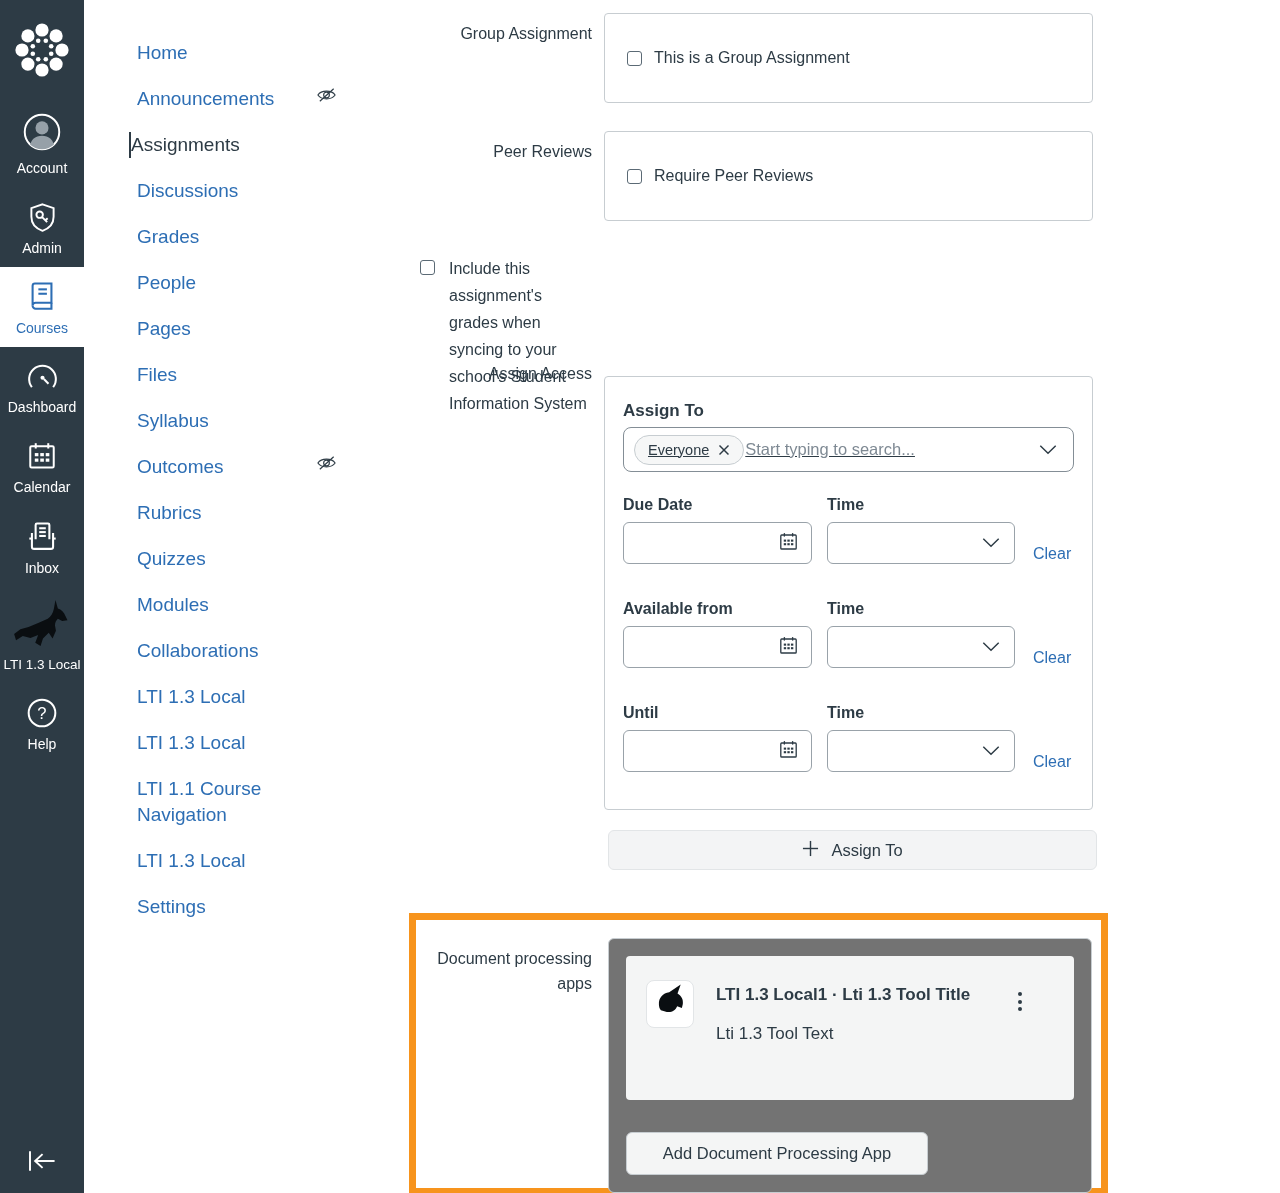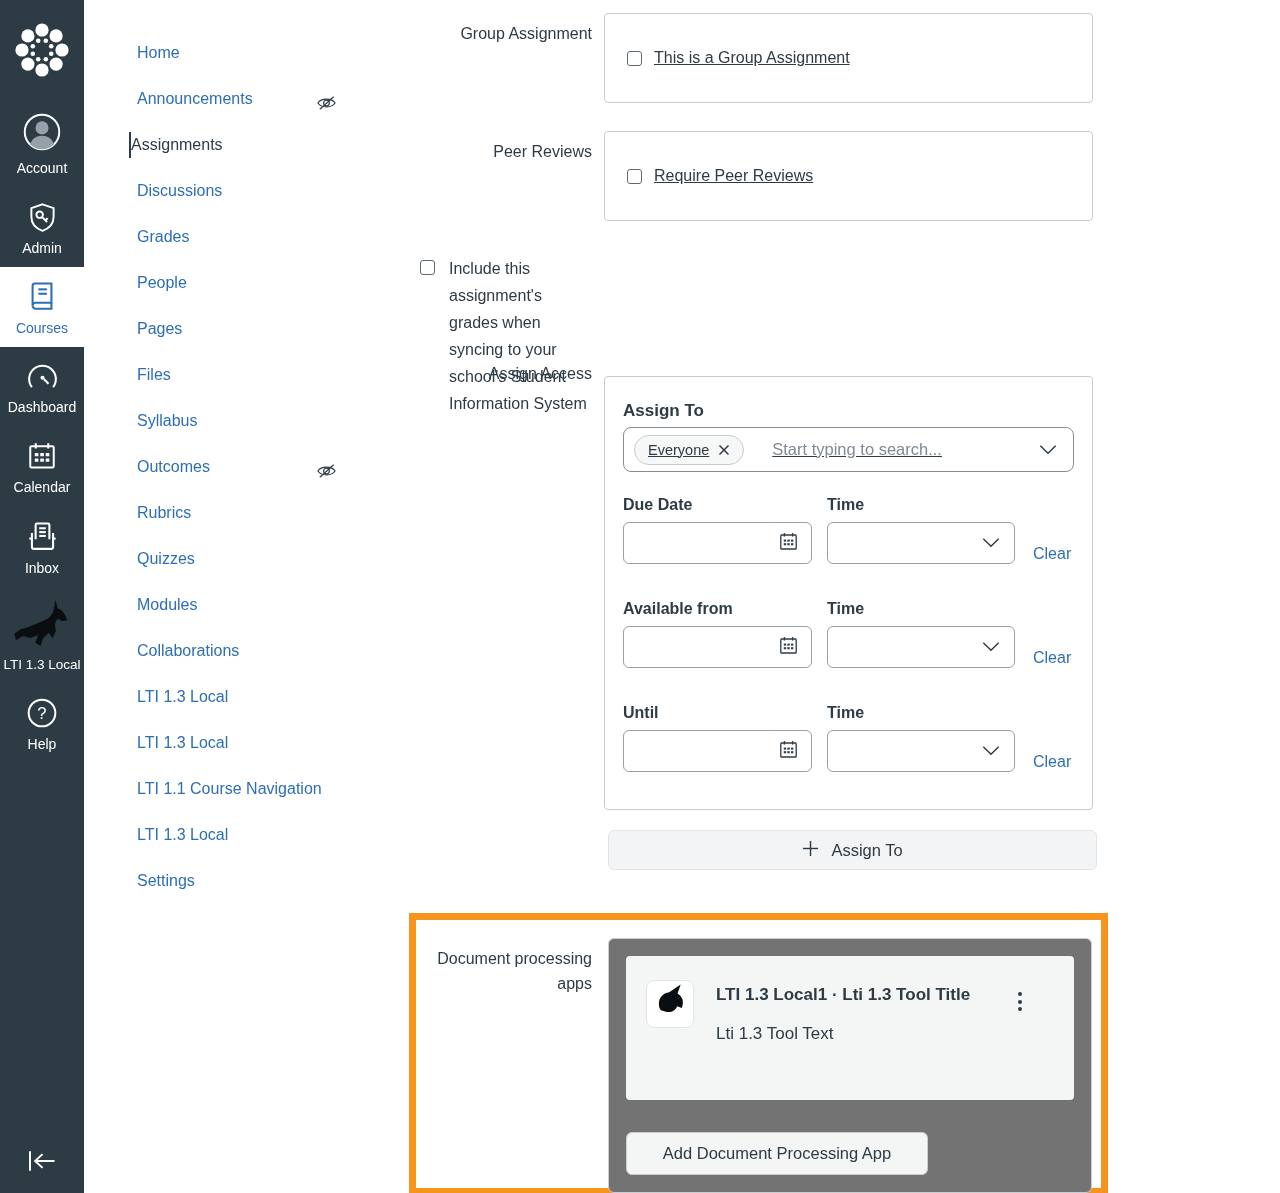--- a/index.html
+++ b/index.html
@@ -21,43 +21,43 @@
   .logo-wrap{margin:22px 0 20px;}
   .side-item{width:100%;text-align:center;padding:11px 0 10px;cursor:pointer;}
   .side-item .ic{display:inline-flex;align-items:center;justify-content:center;height:38px;}
   .side-item .lbl{display:block;margin-top:3px;font-size:14px;color:#fff;line-height:17px;white-space:nowrap;}
   .side-item.active{background:#fff;}
   .side-item.active .lbl{color:var(--link);}
   .collapse-btn{margin-top:auto;margin-bottom:16px;cursor:pointer;}
 
   
   .course-nav{position:absolute;left:137px;top:40px;width:200px;}
-  .nav-item{display:flex;align-items:flex-end;min-height:26px;margin-bottom:20px;font-size:16px;
+  .nav-item{display:flex;align-items:flex-start;min-height:26px;margin-bottom:20px;font-size:19px;
     line-height:26px;color:var(--link);cursor:pointer;}
   .nav-item.active{color:var(--ink);border-left:2px solid var(--ink);margin-left:-8px;}
   .nav-item .eye{margin-left:auto;display:inline-flex;}
 
   
   .frow{position:absolute;left:420px;display:grid;grid-template-columns:172px 489px;column-gap:12px;}
   .flabel{text-align:right;font-size:16px;color:var(--ink);}
   .panel{border:1px solid var(--border);border-radius:4px;background:#fff;}
-  .cb-panel{height:90px;display:flex;align-items:center;padding-left:22px;text-decoration:underline;}
+  .cb-panel{height:90px;display:flex;align-items:center;padding-left:22px;}
   .checkbox{width:15px;height:15px;flex:0 0 15px;border:1px solid #5B6A75;border-radius:3px;background:#fff;cursor:pointer;}
   .cb-text{margin-left:12px;font-size:16px;color:var(--ink);}
   .sis-content{display:flex;align-items:flex-start;padding-top:2px;}
   .sis-content .cb-text{width:420px;line-height:27px;margin-left:14px;}
 
   
   .access-box{margin-top:11px;height:434px;padding:24px 18px 0;}
   .access-h{font-size:17px;font-weight:bold;color:var(--ink);margin-bottom:6px;}
   .combo{height:45px;border:1px solid #848E96;border-radius:8px;display:flex;align-items:center;padding:0 16px 0 10px;text-decoration:underline;}
   .tag{display:inline-flex;align-items:center;height:30px;padding:0 13px;background:#F6F7F7;border:1px solid var(--border);
     border-radius:16px;font-size:14.5px;color:var(--ink);}
   .tag .x{display:inline-flex;margin-left:9px;cursor:pointer;}
-  .combo input{border:none;outline:none;flex:1;margin-left:28px;font-size:16.5px;color:var(--ink);
+  .combo input{border:none;outline:none;flex:1;margin-left:1px;font-size:16.5px;color:var(--ink);
     font-family:"Liberation Sans","DejaVu Sans",sans-serif;background:transparent;}
   .combo input::placeholder{color:#7E8993;}
   .combo .chev{margin-left:8px;display:inline-flex;cursor:pointer;}
   .dgroup{margin-top:22px;}
   .dgroup.g2{margin-top:34px;}
   .dcols{display:flex;align-items:flex-start;}
   .dcol1{width:189px;}
   .dcol2{width:188px;margin-left:15px;}
   .flab{font-size:16px;font-weight:bold;color:var(--ink);margin-bottom:6px;line-height:22px;}
   .dinput{height:42px;border:1px solid var(--input-border);border-radius:6px;background:#fff;display:flex;

